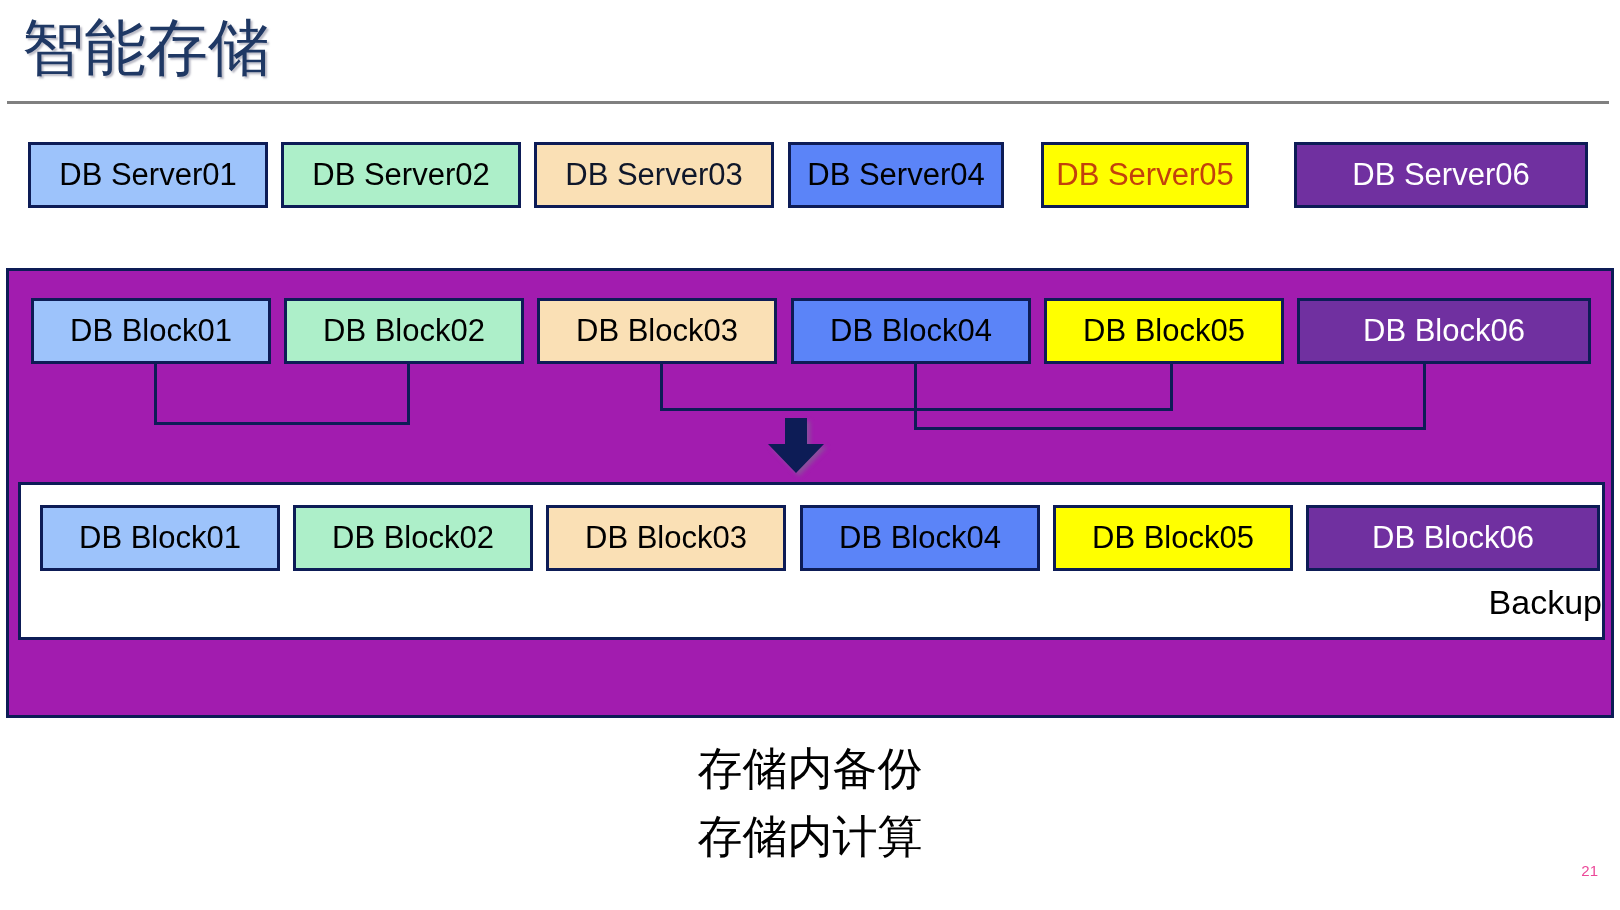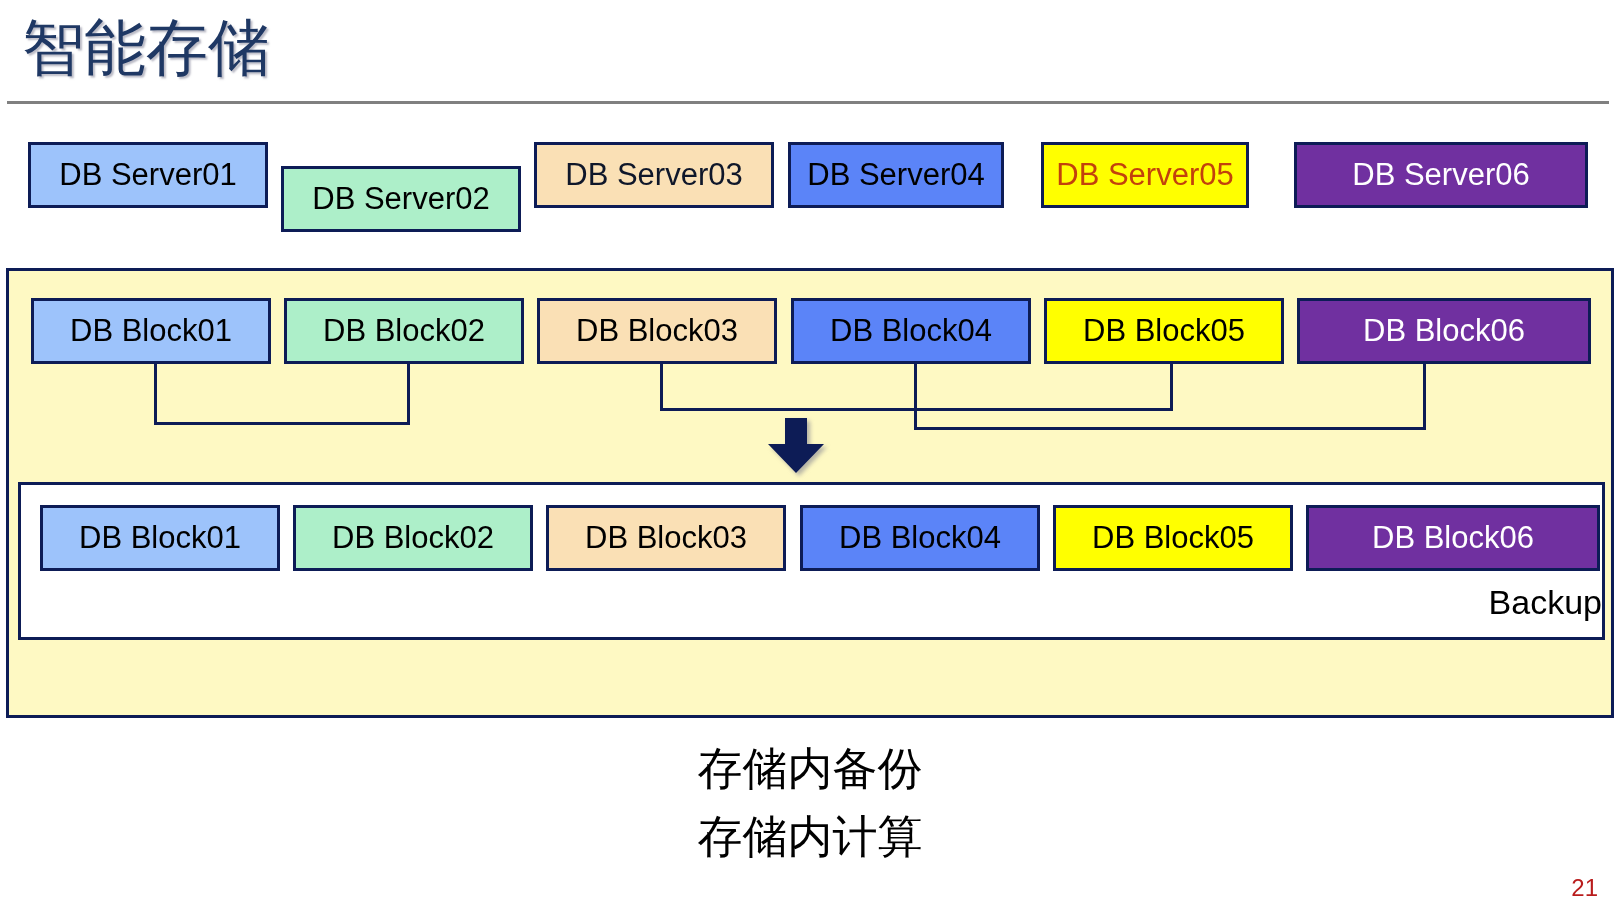--- a/index.html
+++ b/index.html
@@ -55,21 +55,21 @@
 
   
   #storage-container {
     position: absolute;
     left: 6px;
     top: 268px;
     width: 1608px;
     height: 450px;
     box-sizing: border-box;
     border: 3px solid #0D1C56;
-    background: #fef9c3;
+    background: #a21caf;
   }
   #storage-label {
     position: absolute;
     left: 0;
     top: 632px;
     width: 1608px;
     text-align: center;
     font-size: 42px;
     font-weight: bold;
     color: #000000;
@@ -125,36 +125,36 @@
     top: 735px;
     width: 1620px;
     text-align: center;
     font-size: 45px;
     line-height: 68px;
     color: #000000;
   }
   #page-number {
     position: absolute;
     right: 22px;
-    bottom: 8px;
-    font-size: 24px;
-    color: #b91c1c;
+    bottom: 31px;
+    font-size: 15px;
+    color: #ec4899;
   }
 </style>
 </head>
 <body>
 
 <div id="slide-title">智能存储</div>
 <div id="title-rule"></div>
 
 <div id="server-row">
     <div class="node" style="left: 28px; width: 240px; background: rgb(157, 195, 251); color: rgb(0, 0, 0);">
       <span>DB Server01</span>
     </div>
-    <div class="node" style="left: 281px; width: 240px; background: rgb(173, 239, 201); color: rgb(0, 0, 0); margin-top: 24px;">
+    <div class="node" style="left: 281px; width: 240px; background: rgb(173, 239, 201); color: rgb(0, 0, 0);">
       <span>DB Server02</span>
     </div>
     <div class="node" style="left: 534px; width: 240px; background: rgb(250, 224, 181); color: #0f172a;">
       <span>DB Server03</span>
     </div>
     <div class="node" style="left: 788px; width: 216px; background: rgb(91, 132, 248); color: rgb(0, 0, 0);">
       <span>DB Server04</span>
     </div>
     <div class="node" style="left: 1041px; width: 208px; background: rgb(255, 255, 0); color: #c2410c;">
       <span>DB Server05</span>

